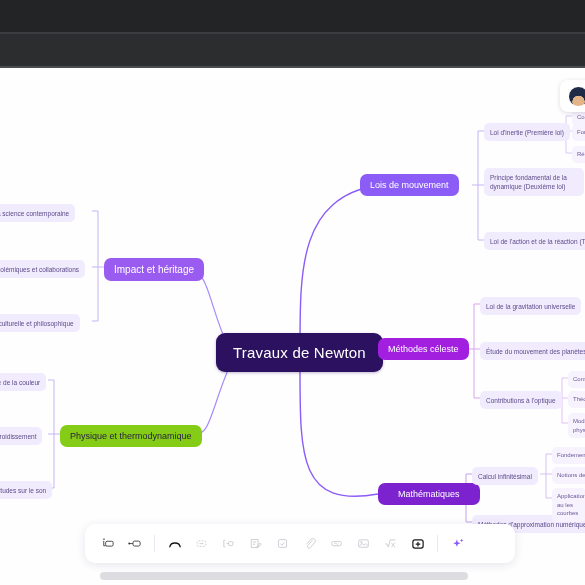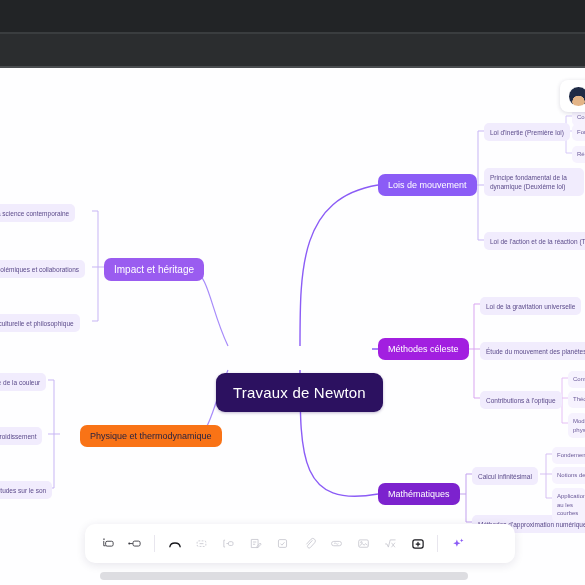--- a/index.html
+++ b/index.html
@@ -21,27 +21,26 @@
   .canvas{position:absolute;left:0;top:68px;width:585px;height:517px;background:#fefeff;overflow:hidden;}
   .canvas svg.links{position:absolute;left:0;top:0;width:585px;height:517px;pointer-events:none;}
 
   
   .node{position:absolute;box-sizing:border-box;white-space:nowrap;}
 
   .node-root{
     background:#2c1160;color:#ffffff;border-radius:9px;
     font-size:15px;padding:11px 17px;letter-spacing:.2px;
     box-shadow:0 1px 3px rgba(44,17,96,.30);
-    margin-top:40px;
   }
   .node-b1{background:#8b5cf6;color:#ffffff;border-radius:7px;font-size:9px;padding:6px 10px;}
   .node-b2{background:#a21fe0;color:#ffffff;border-radius:7px;font-size:9px;padding:6px 10px;}
-  .node-b3{background:#7c22ce;color:#ffffff;border-radius:7px;font-size:9px;padding:6px 10px;}
+  .node-b3{background:#7c22ce;color:#ffffff;border-radius:7px;font-size:9px;padding:6px 20px;}
   .node-b4{background:#9a5cf0;color:#ffffff;border-radius:7px;font-size:10px;padding:6px 10px;}
-  .node-b5{background:#f97316;color:#2a2340;border-radius:7px;font-size:9px;padding:6px 10px;margin-left:20px;}
+  .node-b5{background:#84cc16;color:#2a2340;border-radius:7px;font-size:9px;padding:6px 10px;}
 
   .node-l2{
     background:#f1ecfd;color:#5b4a8a;border-radius:5px;
     font-size:6.5px;padding:4.5px 6px;line-height:1.45;
   }
   .node-l2.wrap{white-space:normal;}
   .node-l3{
     background:#f6f2fe;color:#6b5a99;border-radius:5px;
     font-size:6px;padding:4px 5px;line-height:1.45;
   }
@@ -163,21 +162,21 @@
         <path d="M60 366 L 54 366"></path>
         <path d="M54 312 L 54 420"></path>
         <path d="M54 312 L 48 312"></path>
         <path d="M54 366 L 48 366"></path>
         <path d="M54 420 L 48 420"></path>
       </g>
     </svg>
 
     <div class="node node-root" style="left:216px;top:265px;">Travaux de Newton</div>
 
-    <div class="node node-b1" style="left:378px;top:106px;">Lois de mouvement</div>
+    <div class="node node-b1" style="left:360px;top:106px;">Lois de mouvement</div>
 
     <div class="node node-l2" style="left:484px;top:55px;">Loi d'inertie (Première loi)</div>
     <div class="node node-l2 wrap" style="left:484px;top:100px;width:100px;">Principe fondamental de la dynamique (Deuxième loi)</div>
     <div class="node node-l2" style="left:484px;top:164px;">Loi de l'action et de la réaction (Tro</div>
 
     <div class="node node-l3" style="left:572px;top:41px;">Con</div>
     <div class="node node-l3" style="left:572px;top:56px;">Fon</div>
     <div class="node node-l3" style="left:572px;top:78px;">Rés</div>
 
     <div class="node node-b2" style="left:378px;top:270px;">Méthodes céleste</div>

